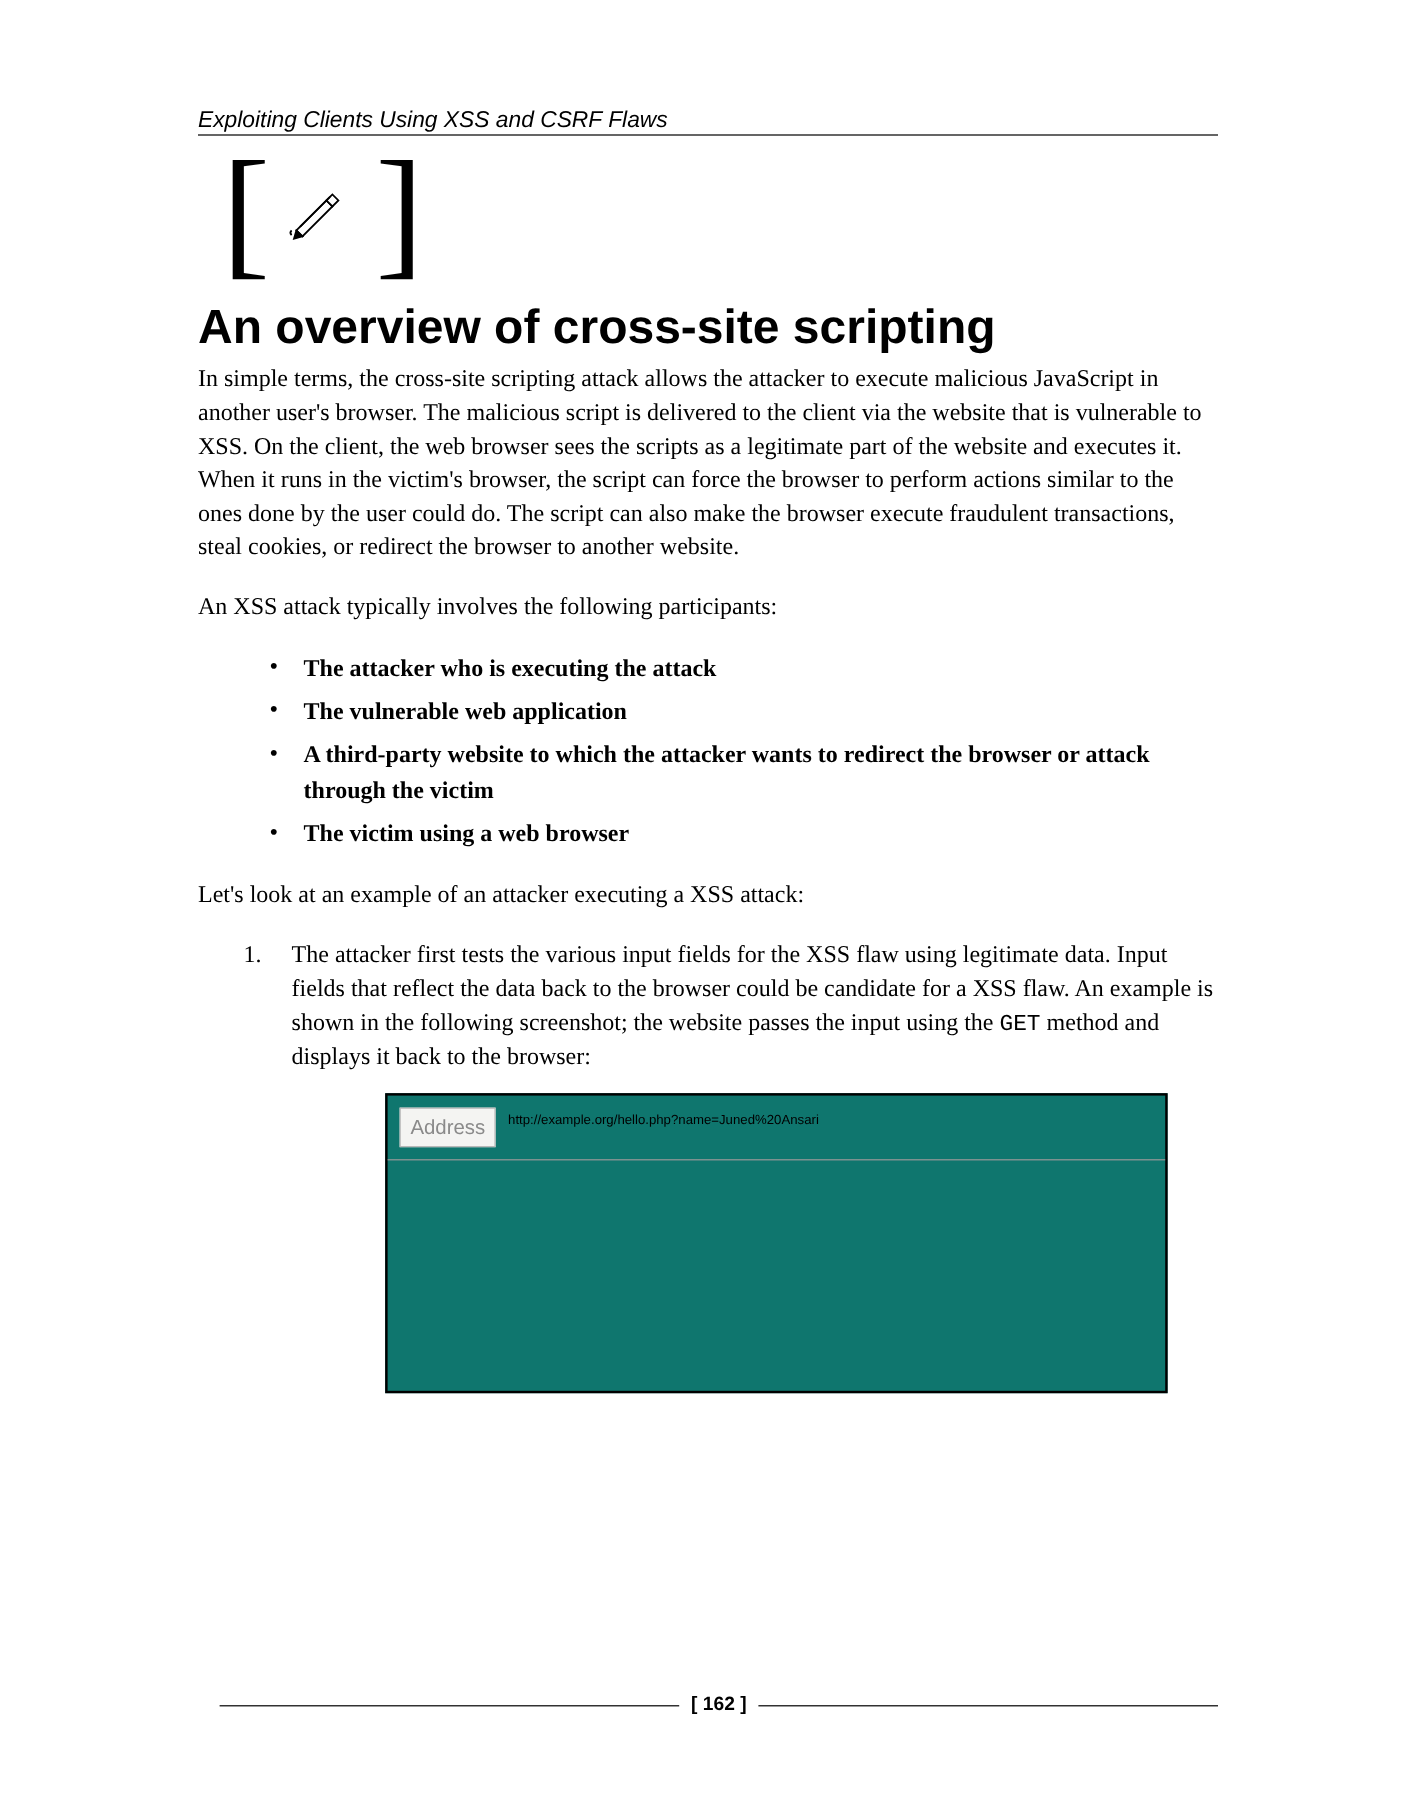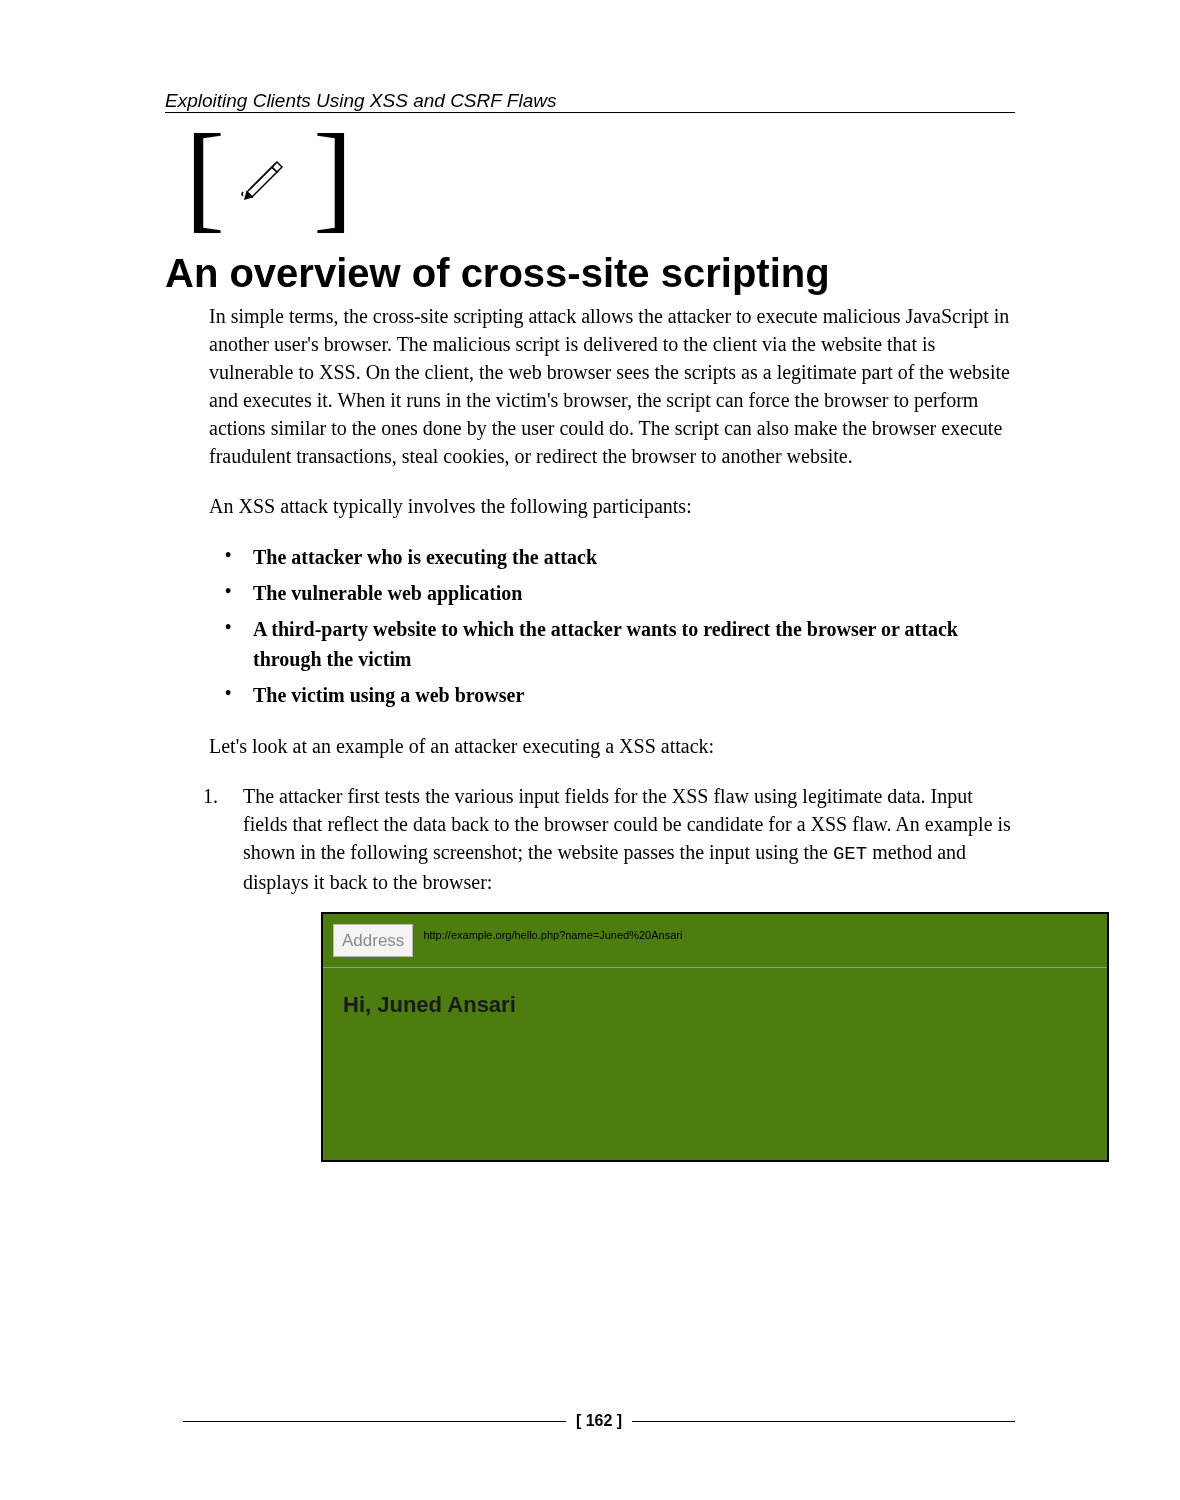--- a/index.html
+++ b/index.html
@@ -54,21 +54,20 @@
     font-family: Arial, Helvetica, sans-serif;
     font-weight: bold;
     font-size: 40px;
     margin-bottom: 6px;
   }
   .para {
     font-family: Georgia, serif;
     font-size: 20px;
     line-height: 1.4;
     margin-bottom: 22px;
-    margin-left: 44px;
   }
   ul.bullets {
     list-style: none;
     margin: 0 0 22px 60px;
     font-weight: bold;
   }
   ul.bullets li {
     font-family: Georgia, serif;
     font-size: 20px;
     line-height: 1.5;
@@ -97,23 +96,23 @@
     position: absolute;
     left: 0;
   }
   .code-inline {
     font-family: 'Courier New', monospace;
     font-size: 19px;
   }
   .browser-box {
     border: 2px solid #000;
     margin: 16px 0 0 78px;
-    width: 788px;
+    width: 652px;
     height: 250px;
-    background: #4d7c0f;
+    background: #0f766e;
   }
   .address-row {
     display: flex;
     align-items: stretch;
     border-bottom: 1px solid #999;
     padding: 10px;
   }
   .address-label {
     font-family: Tahoma, Arial, sans-serif;
     font-size: 17px;
@@ -193,23 +192,20 @@
 
 <ol class="numbered">
   <li>
     <span class="num">1.</span>
     <span>The attacker first tests the various input fields for the XSS flaw using legitimate data. Input fields that reflect the data back to the browser could be candidate for a XSS flaw. An example is shown in the following screenshot; the website passes the input using the </span><span class="code-inline">GET</span><span> method and displays it back to the browser:</span>
     <div class="browser-box">
       <div class="address-row">
         <div class="address-label">Address</div>
         <div class="address-url">http://example.org/hello.php?name=Juned%20Ansari</div>
       </div>
-      <div class="browser-body">
-        <div class="browser-greeting">Hi, Juned Ansari</div>
-      </div>
     </div>
   </li>
 </ol>
 
 <div class="footer">
   <hr class="footer-line">
   <span class="footer-page">[ 162 ]</span>
   <hr class="footer-line">
 </div>
 

